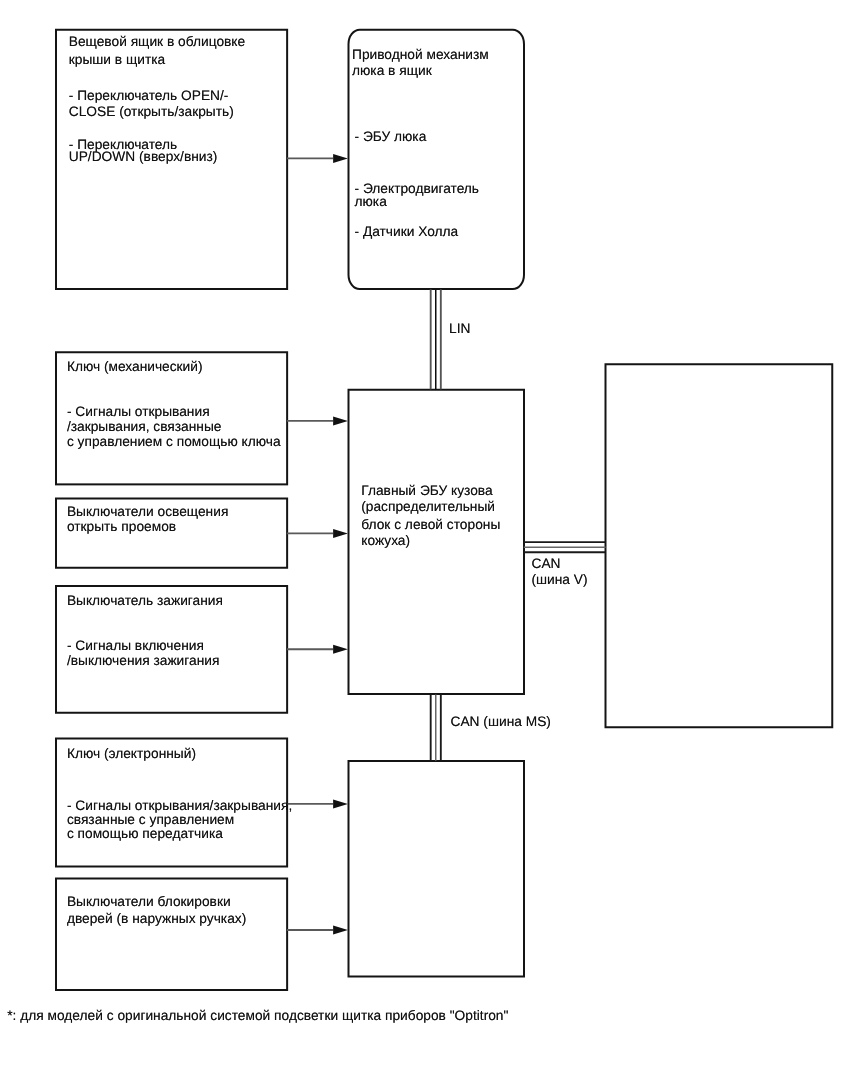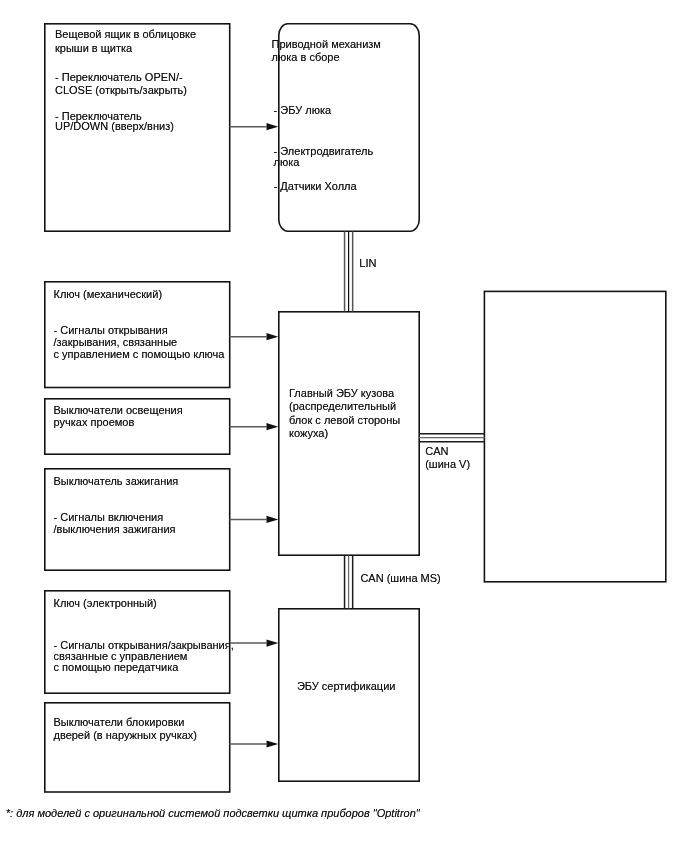--- a/index.html
+++ b/index.html
@@ -22,21 +22,21 @@
   .block      { position:absolute; }
   .tline      { position:absolute; font-size:11px; line-height:15px;
                 white-space:pre; color:#121212;
                 text-shadow:0 0 0.3px rgba(0,0,0,0.6); }
   .bus-label  { position:absolute; }
   .tline-rel  { position:absolute; font-size:11px; line-height:15px;
                 white-space:pre; color:#121212;
                 text-shadow:0 0 0.3px rgba(0,0,0,0.6); }
   .footnote   { position:absolute; font-size:11px; line-height:15px;
                 white-space:pre; color:#121212;
-                text-shadow:0 0 0.3px rgba(0,0,0,0.6);font-style:italic; }
+                text-shadow:0 0 0.3px rgba(0,0,0,0.6); }
 </style>
 </head>
 <body>
 
 <div id="canvas">
 
   <svg id="connectors" viewBox="0 0 688 852" width="688" height="852">
     <rect class="box-outline" x="44.8" y="23.8" width="184.9" height="207.4"></rect>
     <rect class="box-outline" x="278.8" y="23.8" width="140.4" height="207.4" rx="9" ry="11.5"></rect>
     <rect class="box-outline" x="44.8" y="281.8" width="184.9" height="105.7"></rect>
@@ -89,37 +89,37 @@
   </svg>
 
   <div class="block" style="left:44px;top:23px;width:186.5px;height:209px">
     <span class="tline" style="left:11px;top:4.2px">Вещевой ящик в облицовке</span>
     <span class="tline" style="left:11px;top:17.5px">крыши в щитка</span>
     <span class="tline" style="left:11px;top:47.2px">- Переключатель OPEN/-</span>
     <span class="tline" style="left:11px;top:60.2px">CLOSE (открыть/закрыть)</span>
     <span class="tline" style="left:11px;top:86.4px">- Переключатель</span>
     <span class="tline" style="left:11px;top:96px">UP/DOWN (вверх/вниз)</span>
   </div>
-  <div class="block" style="left:268px;top:23px;width:118px;height:209px">
+  <div class="block" style="left:278px;top:23px;width:118px;height:209px">
     <span class="tline" style="left:3.6px;top:14px">Приводной механизм</span>
-    <span class="tline" style="left:3.6px;top:27.3px">люка в сборе</span>
+    <span class="tline" style="left:3.6px;top:27.3px">люка в ящик</span>
     <span class="tline" style="left:5.6px;top:79.7px">- ЭБУ люка</span>
     <span class="tline" style="left:5.6px;top:120.7px">- Электродвигатель</span>
     <span class="tline" style="left:5.6px;top:132.4px">люка</span>
     <span class="tline" style="left:5.6px;top:156.1px">- Датчики Холла</span>
   </div>
   <div class="block" style="left:44px;top:281px;width:186.5px;height:115px">
     <span class="tline" style="left:9.5px;top:5.9px">Ключ (механический)</span>
     <span class="tline" style="left:9.5px;top:42px">- Сигналы открывания</span>
     <span class="tline" style="left:9.5px;top:53.9px">/закрывания, связанные</span>
     <span class="tline" style="left:9.5px;top:65.9px">с управлением с помощью ключа</span>
   </div>
   <div class="block" style="left:44px;top:398px;width:225px;height:57px">
     <span class="tline" style="left:9.5px;top:5.2px">Выключатели освещения</span>
-    <span class="tline" style="left:9.5px;top:17.2px">ручках проемов</span>
+    <span class="tline" style="left:9.5px;top:17.2px">открыть проемов</span>
   </div>
   <div class="block" style="left:44px;top:468px;width:186.5px;height:103px">
     <span class="tline" style="left:9.5px;top:5.5px">Выключатель зажигания</span>
     <span class="tline" style="left:9.5px;top:42.2px">- Сигналы включения</span>
     <span class="tline" style="left:9.5px;top:53.5px">/выключения зажигания</span>
   </div>
   <div class="block" style="left:44px;top:590px;width:186.5px;height:104px">
     <span class="tline" style="left:9.5px;top:6px">Ключ (электронный)</span>
     <span class="tline" style="left:9.5px;top:48.1px">- Сигналы открывания/закрывания,</span>
     <span class="tline" style="left:9.5px;top:59.3px">связанные с управлением</span>
@@ -128,23 +128,20 @@
   <div class="block" style="left:44px;top:702px;width:186.5px;height:99px">
     <span class="tline" style="left:9.5px;top:13.4px">Выключатели блокировки</span>
     <span class="tline" style="left:9.5px;top:26.4px">дверей (в наружных ручках)</span>
   </div>
   <div class="block" style="left:278px;top:311px;width:142px;height:284px">
     <span class="tline" style="left:11px;top:75px">Главный ЭБУ кузова</span>
     <span class="tline" style="left:11px;top:88.3px">(распределительный</span>
     <span class="tline" style="left:11px;top:101.6px">блок с левой стороны</span>
     <span class="tline" style="left:11px;top:114.9px">кожуха)</span>
   </div>
-  <div class="block" style="left:278px;top:608px;width:142px;height:174px">
-    <span class="tline" style="left:18.9px;top:71.2px">ЭБУ сертификации</span>
-  </div>
   <div class="bus-label" style="left:359.3px;top:256.2px">
     <span class="tline-rel" style="left:0px;top:0px">LIN</span>
   </div>
   <div class="bus-label" style="left:425.2px;top:443.8px">
     <span class="tline-rel" style="left:0px;top:0px">CAN</span>
     <span class="tline-rel" style="left:0px;top:13px">(шина V)</span>
   </div>
   <div class="bus-label" style="left:360.4px;top:571.4px">
     <span class="tline-rel" style="left:0px;top:0px">CAN (шина MS)</span>
   </div>

